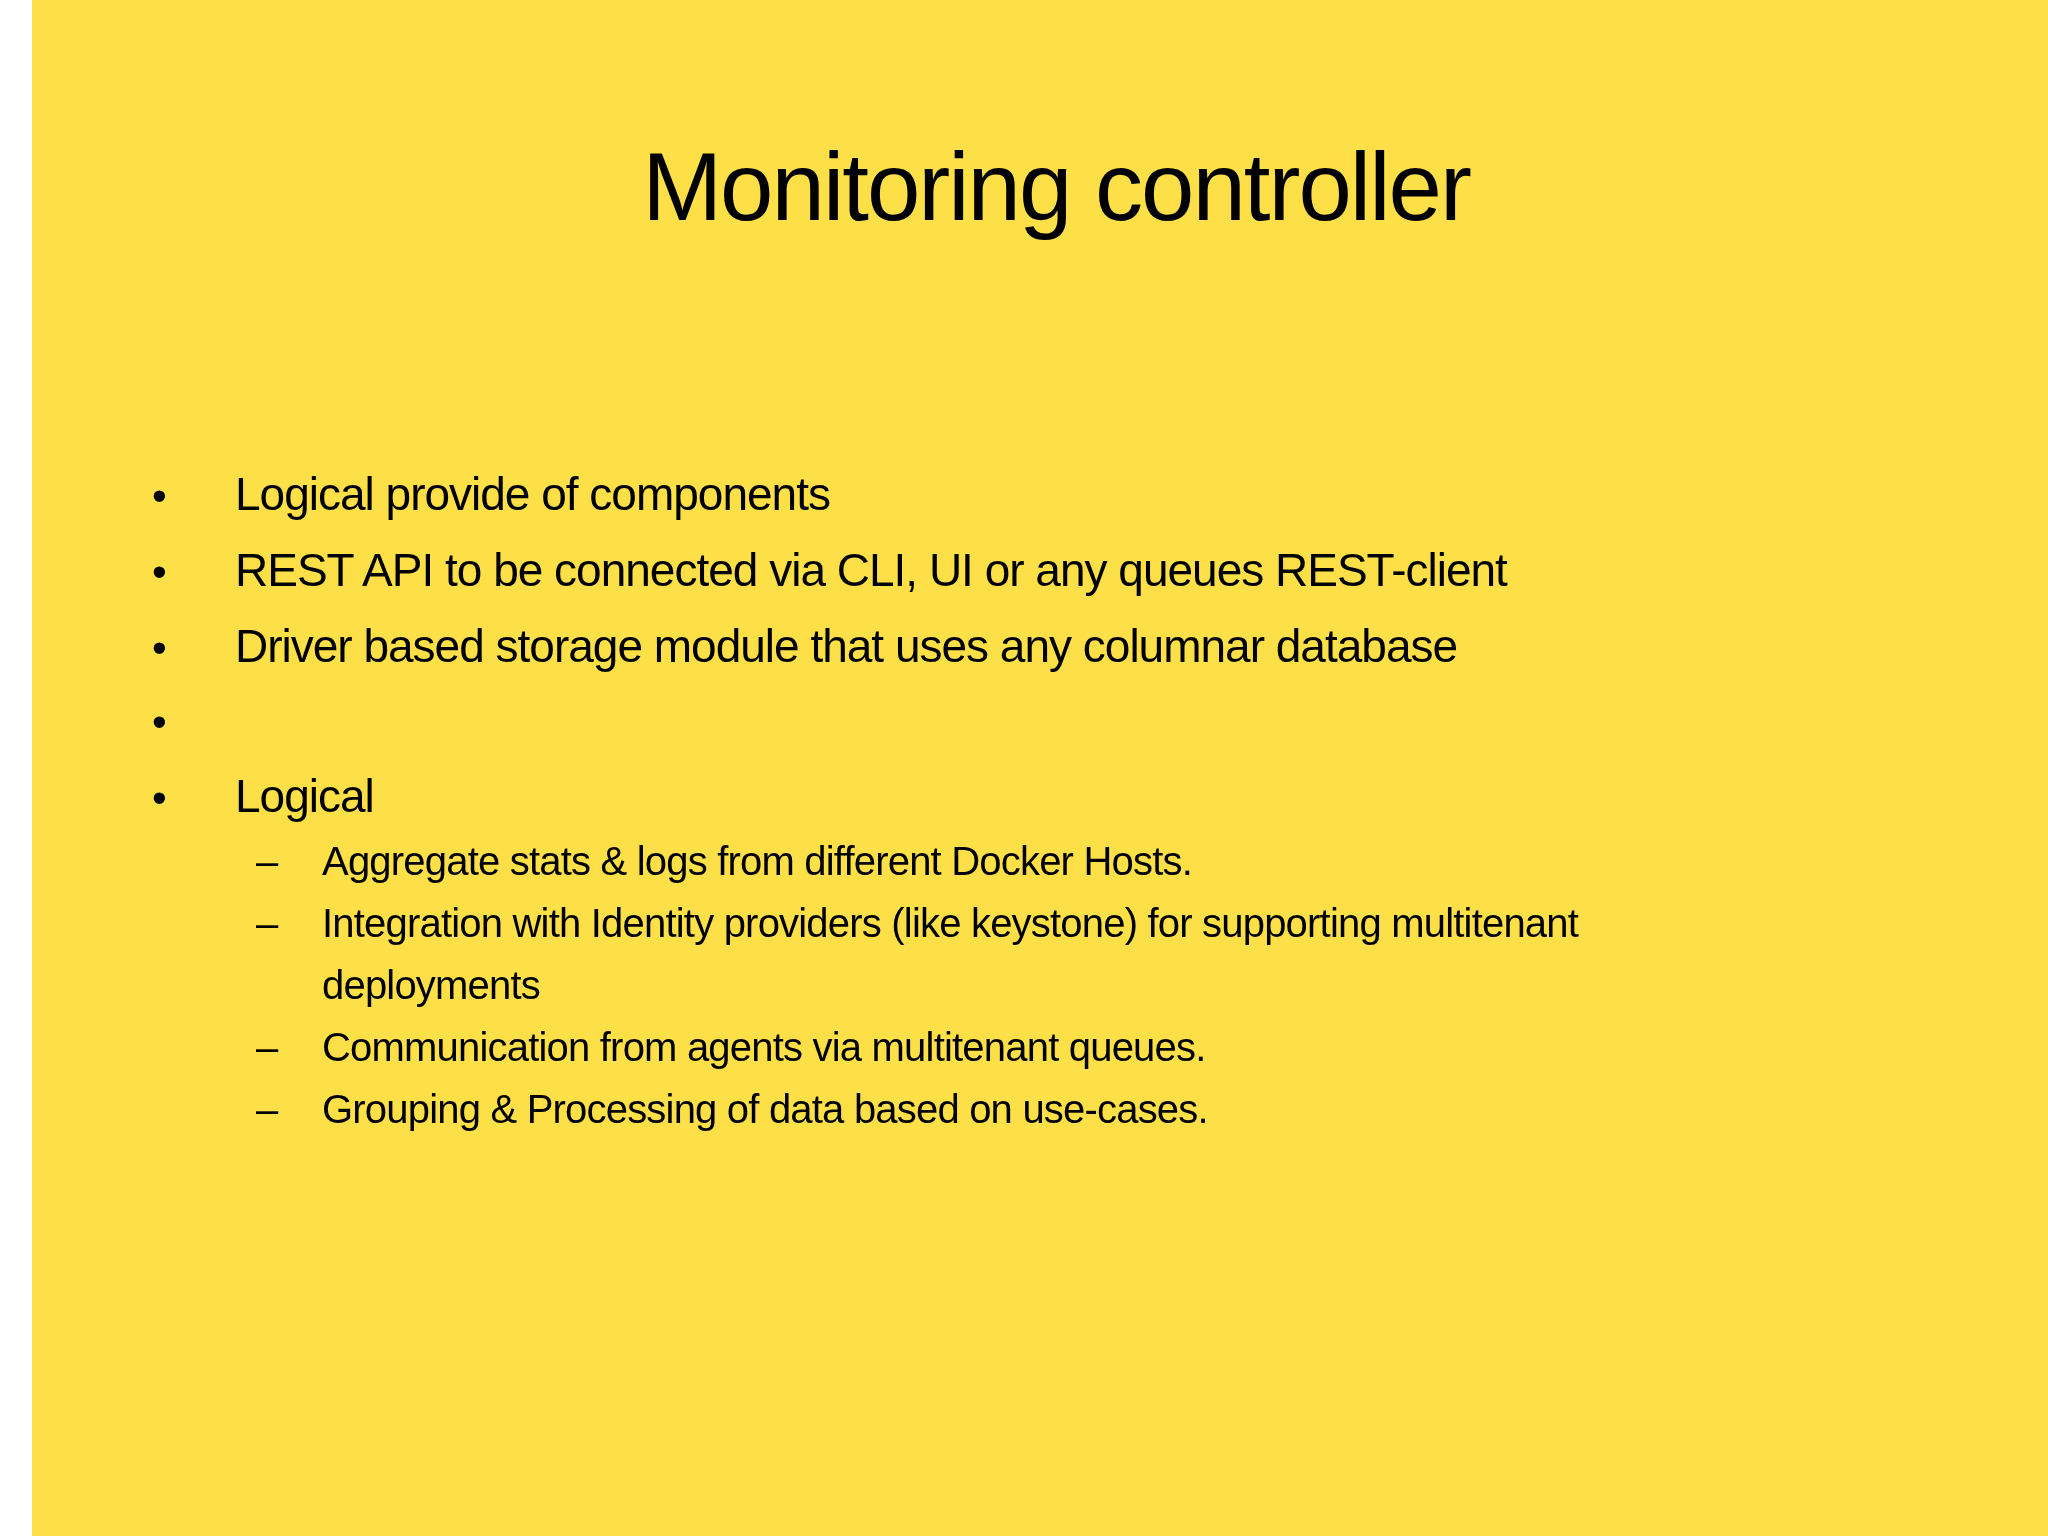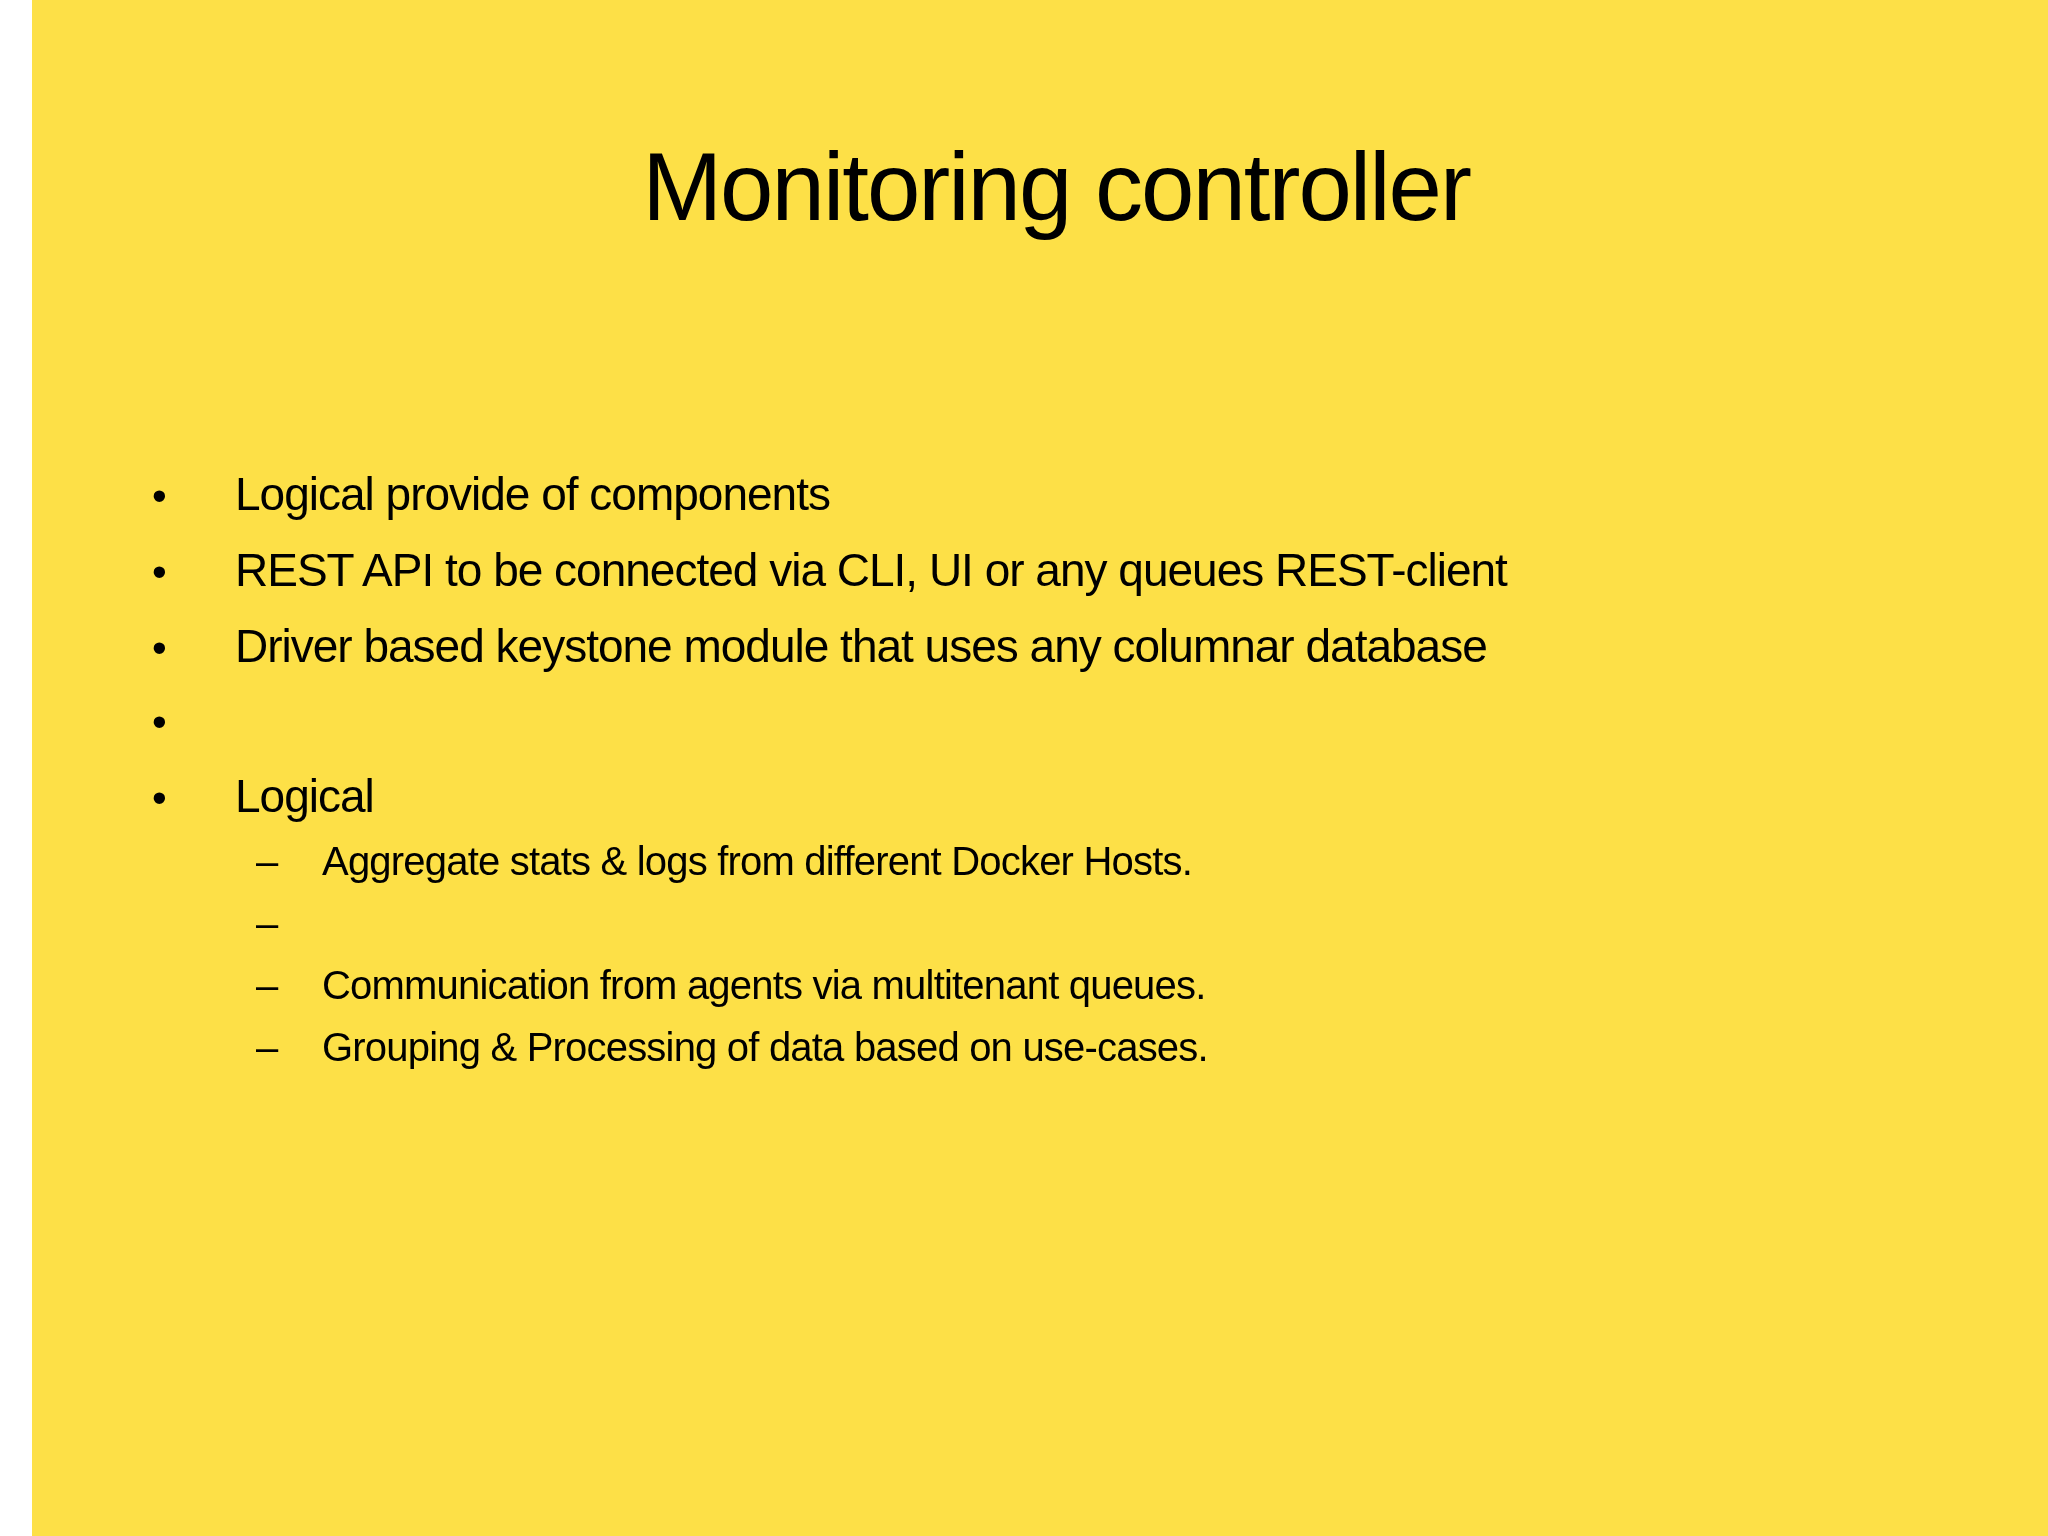--- a/index.html
+++ b/index.html
@@ -81,41 +81,45 @@
     <li>
       <span class="bullet-marker">•</span>
       <span class="bullet-text">Logical provide of components</span>
     </li>
     <li>
       <span class="bullet-marker">•</span>
       <span class="bullet-text">REST API to be connected via CLI, UI or any queues REST-client</span>
     </li>
     <li>
       <span class="bullet-marker">•</span>
-      <span class="bullet-text">Driver based keystone module that uses any columnar database</span>
+      <span class="bullet-text">Driver based storage module that uses any columnar database</span>
     </li>
     <li>
       <span class="bullet-marker">•</span>
     </li>
     <li>
       <span class="bullet-marker">•</span>
       <span class="bullet-text">Logical</span>
     </li>
   </ul>
 
   <ul class="sub-bullet-list">
     <li>
       <span class="dash-marker">–</span>
       <span class="sub-text">
         <span class="line">Aggregate stats &amp; logs from different Docker Hosts.</span>
 
       </span>
     </li>
     <li>
       <span class="dash-marker">–</span>
+      <span class="sub-text">
+        <span class="line">Integration with Identity providers (like keystone) for supporting multitenant</span>
+        <span class="line">deployments</span>
+      </span>
     </li>
     <li>
       <span class="dash-marker">–</span>
       <span class="sub-text">
         <span class="line">Communication from agents via multitenant queues.</span>
 
       </span>
     </li>
     <li>
       <span class="dash-marker">–</span>

